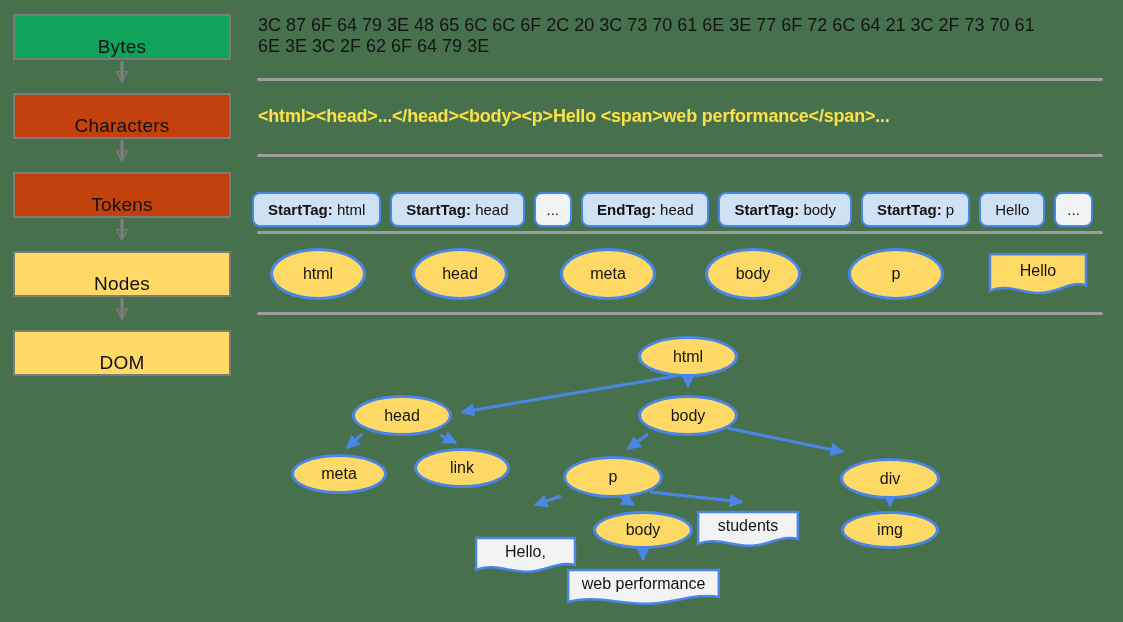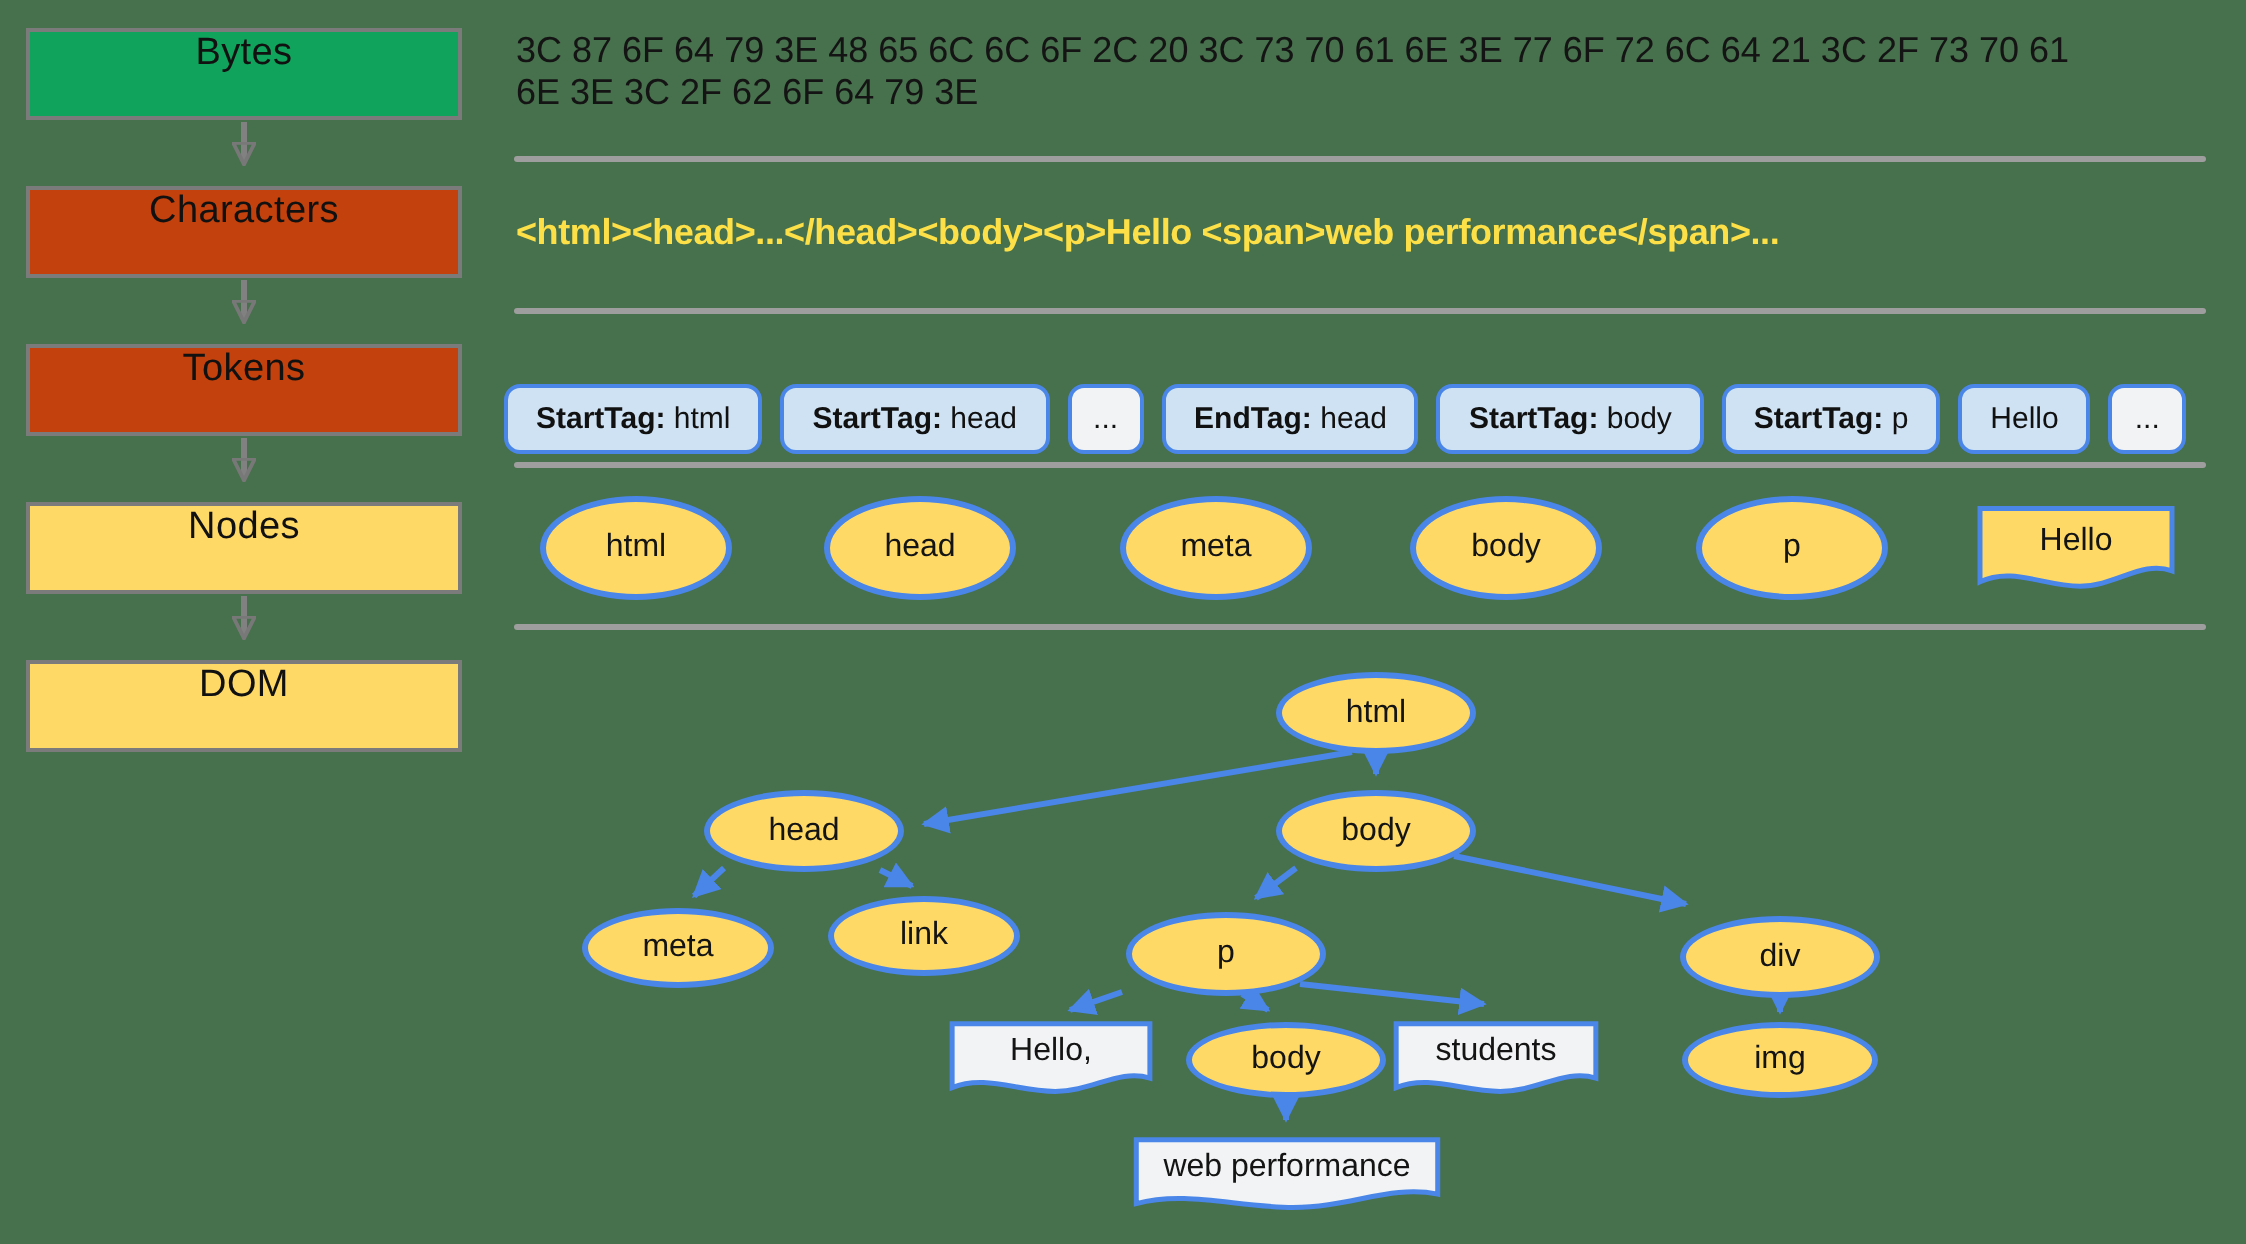--- a/index.html
+++ b/index.html
@@ -8,21 +8,21 @@
     background:#47704c;
     font-family:"Liberation Sans","DejaVu Sans",sans-serif;
     color:#111;
   }
   .canvas{position:relative;width:1123px;height:622px;}
 
   
   .stage{
     position:absolute;left:13px;width:218px;height:46px;
     box-sizing:border-box;border:2px solid #7b7b7b;
-    display:flex;align-items:flex-start;justify-content:center;
+    display:flex;align-items:flex-end;justify-content:center;
     font-size:19px;letter-spacing:.2px;
   }
   .stage.green{background:#10a35c;}
   .stage.blue{background:#c2410c;}
   .stage.yellow{background:#ffd966;}
 
   
   .divider{
     position:absolute;left:257px;width:846px;height:3px;
     background:#9e9e9e;border-radius:2px;
@@ -161,21 +161,21 @@
   <div class="ell" style="left:638px;top:336px;width:100px;height:41px">html</div>
   <div class="ell" style="left:352px;top:395px;width:100px;height:41px">head</div>
   <div class="ell" style="left:638px;top:395px;width:100px;height:41px">body</div>
   <div class="ell" style="left:291px;top:454px;width:96px;height:40px">meta</div>
   <div class="ell" style="left:414px;top:448px;width:96px;height:40px">link</div>
   <div class="ell" style="left:563px;top:456px;width:100px;height:42px">p</div>
   <div class="ell" style="left:840px;top:458px;width:100px;height:41px">div</div>
   <div class="ell" style="left:593px;top:511px;width:100px;height:38px">body</div>
   <div class="ell" style="left:841px;top:511px;width:98px;height:38px">img</div>
 
-  <div class="doc light" style="left:474px;top:510px;width:103px;height:40px">
+  <div class="doc light" style="left:474px;top:536px;width:103px;height:40px">
     <svg viewBox="0 0 100 42" preserveAspectRatio="none">
         <path d="M2,2 L98,2 L98,30.5 C83,25.5 70,37.5 52,37.5 C34,37.5 18,28.5 2,35.5 Z"></path>
       </svg>
     <span class="doc-label">Hello,</span>
   </div>
   <div class="doc light" style="left:696px;top:510px;width:104px;height:40px">
     <svg viewBox="0 0 100 42" preserveAspectRatio="none">
         <path d="M2,2 L98,2 L98,30.5 C83,25.5 70,37.5 52,37.5 C34,37.5 18,28.5 2,35.5 Z"></path>
       </svg>
     <span class="doc-label">students</span>

